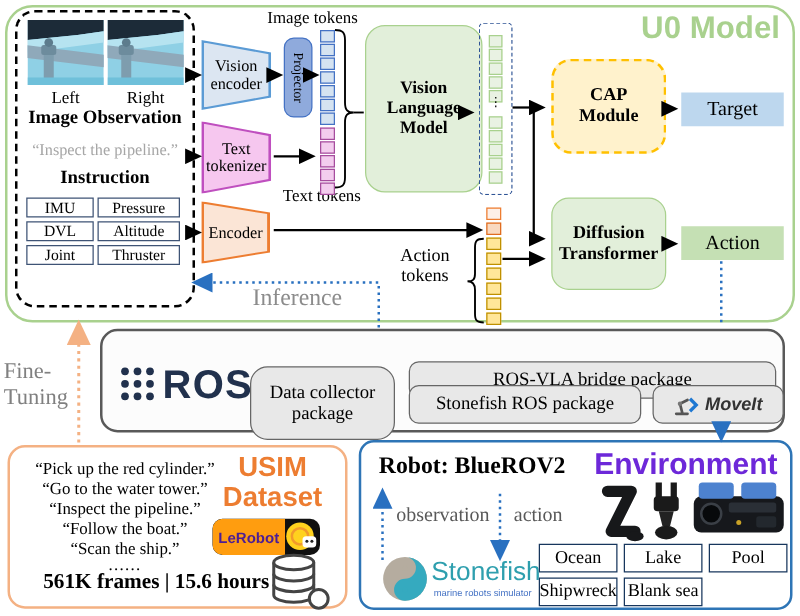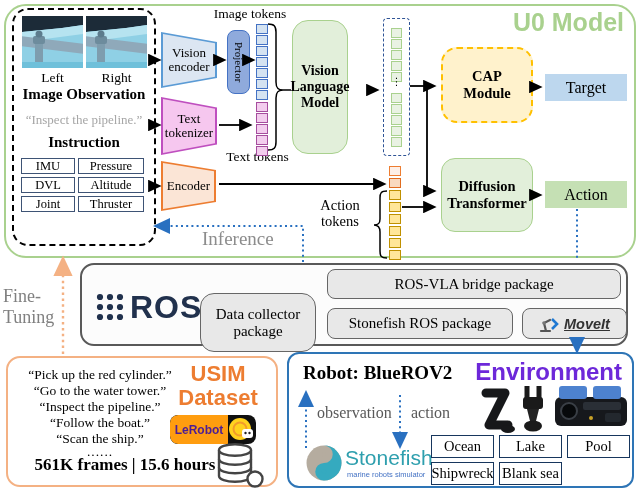--- a/index.html
+++ b/index.html
@@ -40,21 +40,21 @@
              font-size:11px;display:flex;align-items:center;justify-content:center;}
 
   .toklab{font-size:13.5px;}
   .tok{position:absolute;width:10px;height:8px;border:1.5px solid #4472c4;background:#d5e3f1;}
   .tok.m{border-color:#a64d9e;background:#f3cdee;}
   .tok.g{width:9px;height:8px;border:1.2px solid #a9d18e;background:#e9f2e3;}
   .tok.o1{border-color:#ed7d31;background:#fdefe7;}
   .tok.o2{border-color:#e06c1f;background:#f9d9c0;}
   .tok.y{border-color:#bf9000;background:#ffe699;}
 
-  .vlm{left:292px;top:20px;width:56px;height:134px;background:#e2efda;border:1.5px solid #a9d18e;
+  .vlm{left:292px;top:20px;width:94px;height:134px;background:#e2efda;border:1.5px solid #a9d18e;
        border-radius:16px;font-weight:bold;font-size:14px;padding:0 6px;box-sizing:border-box;}
   .bufbox{left:383px;top:18px;width:25px;height:136px;border:1.5px dashed #2f5496;border-radius:4px;}
   .vdots{left:6px;top:57px;width:13px;text-align:center;font-size:10px;letter-spacing:0;}
   .cap{left:441px;top:47px;width:92px;height:76px;background:#fff2cc;border:2.5px dashed #ffc000;
        border-radius:16px;font-weight:bold;font-size:14.5px;padding:0 14px;box-sizing:border-box;}
   .target{left:545px;top:74px;width:82px;height:27px;background:#bdd7ee;font-size:16px;}
   .dt{left:441px;top:158px;width:92px;height:74px;background:#e2efda;border:1.5px solid #a9d18e;
       border-radius:14px;font-weight:bold;font-size:14.5px;padding:0 8px;box-sizing:border-box;}
   .action{left:545px;top:181px;width:82px;height:27px;background:#c5e0b4;font-size:16px;}
 
@@ -62,25 +62,25 @@
   .finetune{left:3px;top:286px;width:60px;font-size:18px;color:#808080;line-height:1.15;}
 
   
   .rosbox{left:80px;top:263px;width:548px;height:83px;border:2px solid #595959;
           border-radius:14px;background:#fcfcfc;box-sizing:border-box;}
   .roslogo{left:14px;top:20px;height:44px;display:flex;align-items:center;gap:6px;}
   .rostext{font-family:"Liberation Sans",sans-serif;font-weight:bold;font-size:32px;
            color:#21314d;letter-spacing:1px;}
   .graybtn{background:#e8e8e8;border:1.5px solid #666;font-size:15px;box-sizing:border-box;}
   .collector{left:118px;top:10px;width:116px;height:59px;border-radius:14px;padding:0 10px;margin-top:18px;}
-  .bridge{left:245px;top:4px;width:294px;height:30px;border-radius:8px;}
+  .bridge{left:245px;top:24px;width:294px;height:30px;border-radius:8px;}
   .sfpkg{left:245px;top:43px;width:186px;height:31px;border-radius:8px;}
   .moveit{left:440px;top:43px;width:105px;height:31px;border-radius:8px;gap:3px;}
   .moveittxt{font-family:"Liberation Sans",sans-serif;font-weight:bold;font-style:italic;
-             font-size:14.5px;color:#333;text-decoration:underline;}
+             font-size:14.5px;color:#333;}
 
   
   .usimbox{left:6px;top:356px;width:272px;height:131px;border:2px solid #f4b183;
            border-radius:14px;box-sizing:border-box;}
   .quotes{left:2px;top:9px;width:180px;text-align:center;font-size:13.5px;line-height:16px;}
   .umore{left:2px;top:86px;width:180px;text-align:center;font-size:13.5px;letter-spacing:1px;}
   .ustats{left:19px;top:97px;width:196px;text-align:center;font-weight:bold;font-size:17px;}
   .usimtitle{left:164px;top:4px;width:92px;text-align:center;
              font-family:"Liberation Sans",sans-serif;font-weight:bold;font-size:22px;
              color:#ed7d31;line-height:1.1;}

